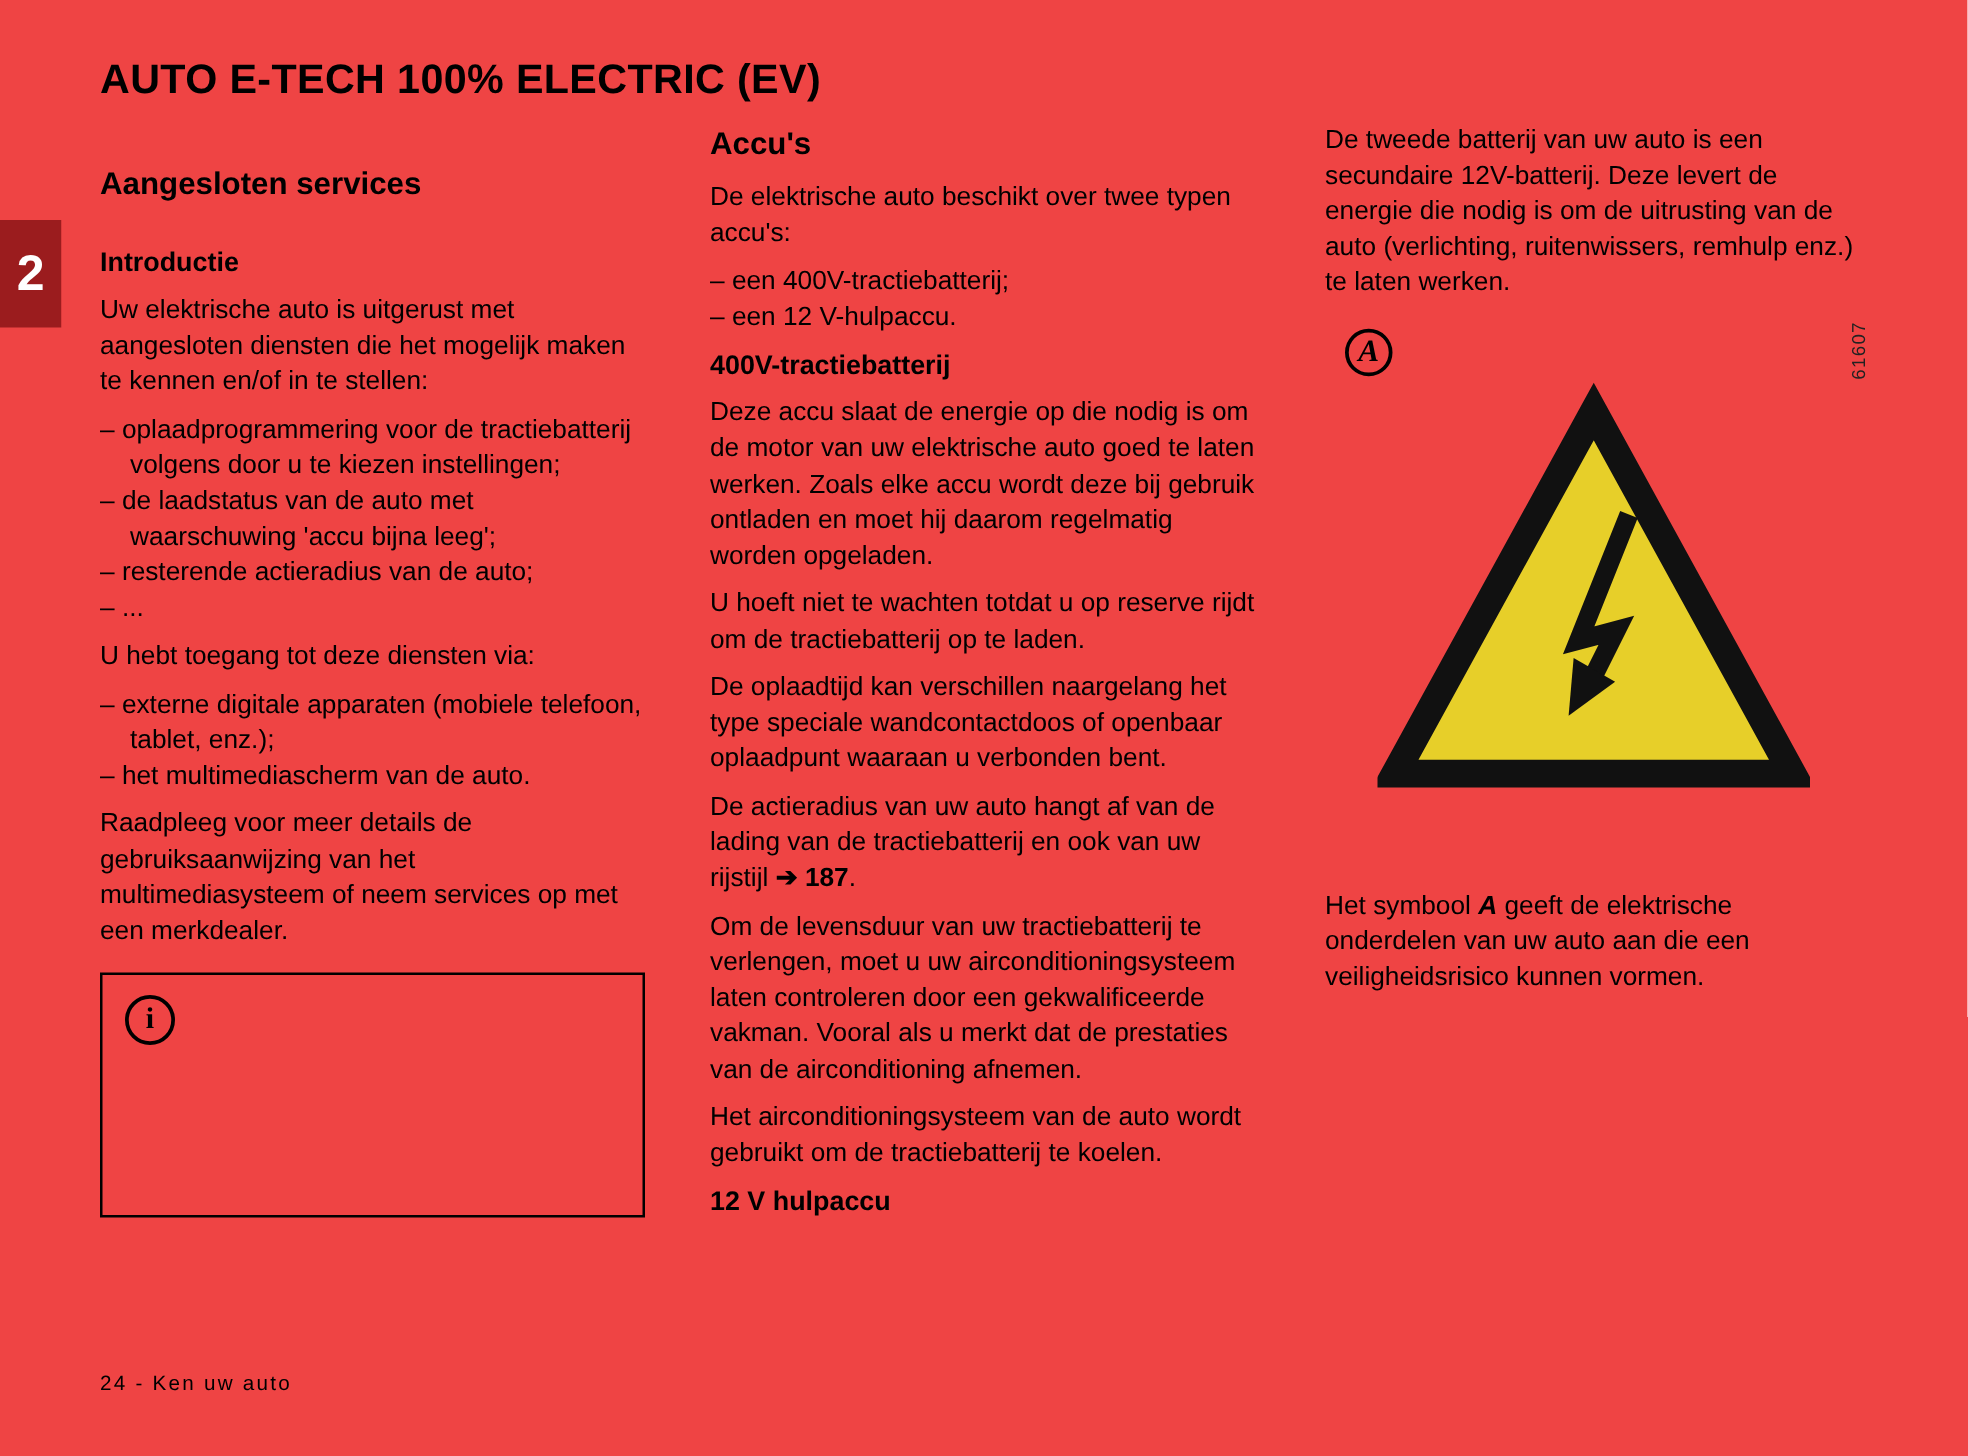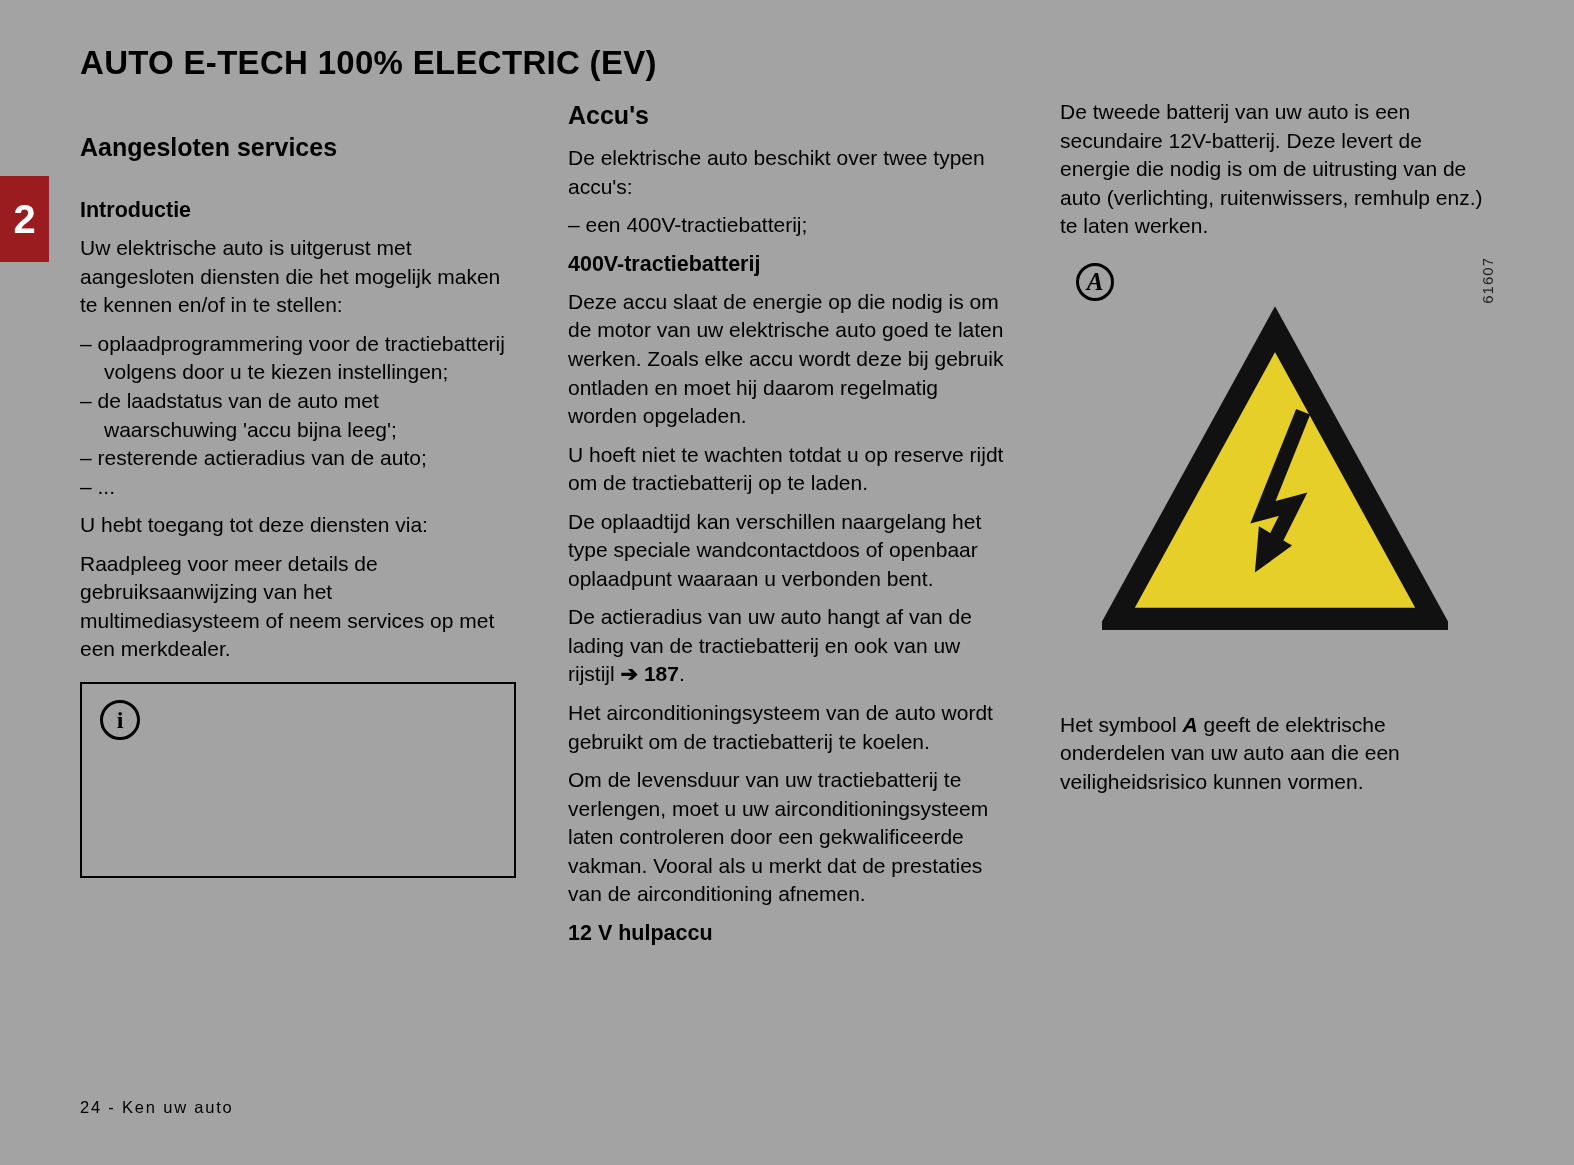--- a/index.html
+++ b/index.html
@@ -1,18 +1,18 @@
 <!DOCTYPE html>
 <html><head>
 <meta charset="utf-8">
 <style>
   * { margin:0; padding:0; box-sizing:border-box; }
   html,body { background:#ffffff; }
   body { font-family:"Liberation Sans", sans-serif; color:#000; }
-  .page { position:relative; width:1574px; height:1165px; background:#a3a3a3; overflow:hidden; }
+  .page { position:relative; width:1574px; height:1165px; background:#ef4444; overflow:hidden; }
 
   .title { position:absolute; left:80px; top:44px; font-size:33px; font-weight:bold; letter-spacing:0.3px; }
 
   .chapter-tab { position:absolute; left:0; top:176px; width:49px; height:86px;
                  background:#9b1c1e; color:#fff; display:flex; align-items:center; justify-content:center;
                  font-size:40px; font-weight:bold; }
 
   .col { position:absolute; width:436px; font-size:21px; line-height:1.36; }
   .col1 { left:80px;  top:130px; }
   .col2 { left:568px; top:98px; }
@@ -64,45 +64,50 @@
     <h2 class="h-large mb-big">Aangesloten services</h2>
     <h3 class="h-small">Introductie</h3>
     <p>Uw elektrische auto is uitgerust met aangesloten diensten die het mogelijk maken te kennen en/of in te stellen:</p>
     <div class="dash-list">
       <p class="dash-item">oplaadprogrammering voor de tractiebatterij volgens door u te kiezen instellingen;</p>
       <p class="dash-item">de laadstatus van de auto met waarschuwing 'accu bijna leeg';</p>
       <p class="dash-item">resterende actieradius van de auto;</p>
       <p class="dash-item">...</p>
     </div>
     <p>U hebt toegang tot deze diensten via:</p>
+    <div class="dash-list">
+      <p class="dash-item">externe digitale apparaten (mobiele telefoon, tablet, enz.);</p>
+      <p class="dash-item">het multimediascherm van de auto.</p>
+    </div>
     <p>Raadpleeg voor meer details de gebruiksaanwijzing van het multimediasysteem of neem services op met een merkdealer.</p>
 
     <div class="info-box">
       <span class="info-icon">
         <span class="ring">i</span>
       </span>
     </div>
   </div>
 
   <div class="col col2">
     <h2 class="h-large">Accu's</h2>
     <p>De elektrische auto beschikt over twee typen accu's:</p>
     <div class="dash-list">
       <p class="dash-item">een 400V-tractiebatterij;</p>
+      <p class="dash-item">een 12 V-hulpaccu.</p>
     </div>
     <h3 class="h-small">400V-tractiebatterij</h3>
     <p>Deze accu slaat de energie op die nodig is om de motor van uw elektrische auto goed te laten werken. Zoals elke accu wordt deze bij gebruik ontladen en moet hij daarom regelmatig worden opgeladen.</p>
     <p>U hoeft niet te wachten totdat u op reserve rijdt om de tractiebatterij op te laden.</p>
     <p>De oplaadtijd kan verschillen naargelang het type speciale wandcontactdoos of openbaar oplaadpunt waaraan u verbonden bent.</p>
     <p>
       <span>De actieradius van uw auto hangt af van de lading van de tractiebatterij en ook van uw rijstijl</span>
       <span class="xref">➔ 187</span><span>.</span>
     </p>
+    <p>Om de levensduur van uw tractiebatterij te verlengen, moet u uw airconditioningsysteem laten controleren door een gekwalificeerde vakman. Vooral als u merkt dat de prestaties van de airconditioning afnemen.</p>
     <p>Het airconditioningsysteem van de auto wordt gebruikt om de tractiebatterij te koelen.</p>
-    <p>Om de levensduur van uw tractiebatterij te verlengen, moet u uw airconditioningsysteem laten controleren door een gekwalificeerde vakman. Vooral als u merkt dat de prestaties van de airconditioning afnemen.</p>
     <h3 class="h-small">12 V hulpaccu</h3>
   </div>
 
   <div class="col col3">
     <p>De tweede batterij van uw auto is een secundaire 12V-batterij. Deze levert de energie die nodig is om de uitrusting van de auto (verlichting, ruitenwissers, remhulp enz.) te laten werken.</p>
 
     <div class="figure">
       <span class="callout">
         <span>A</span>
       </span>

